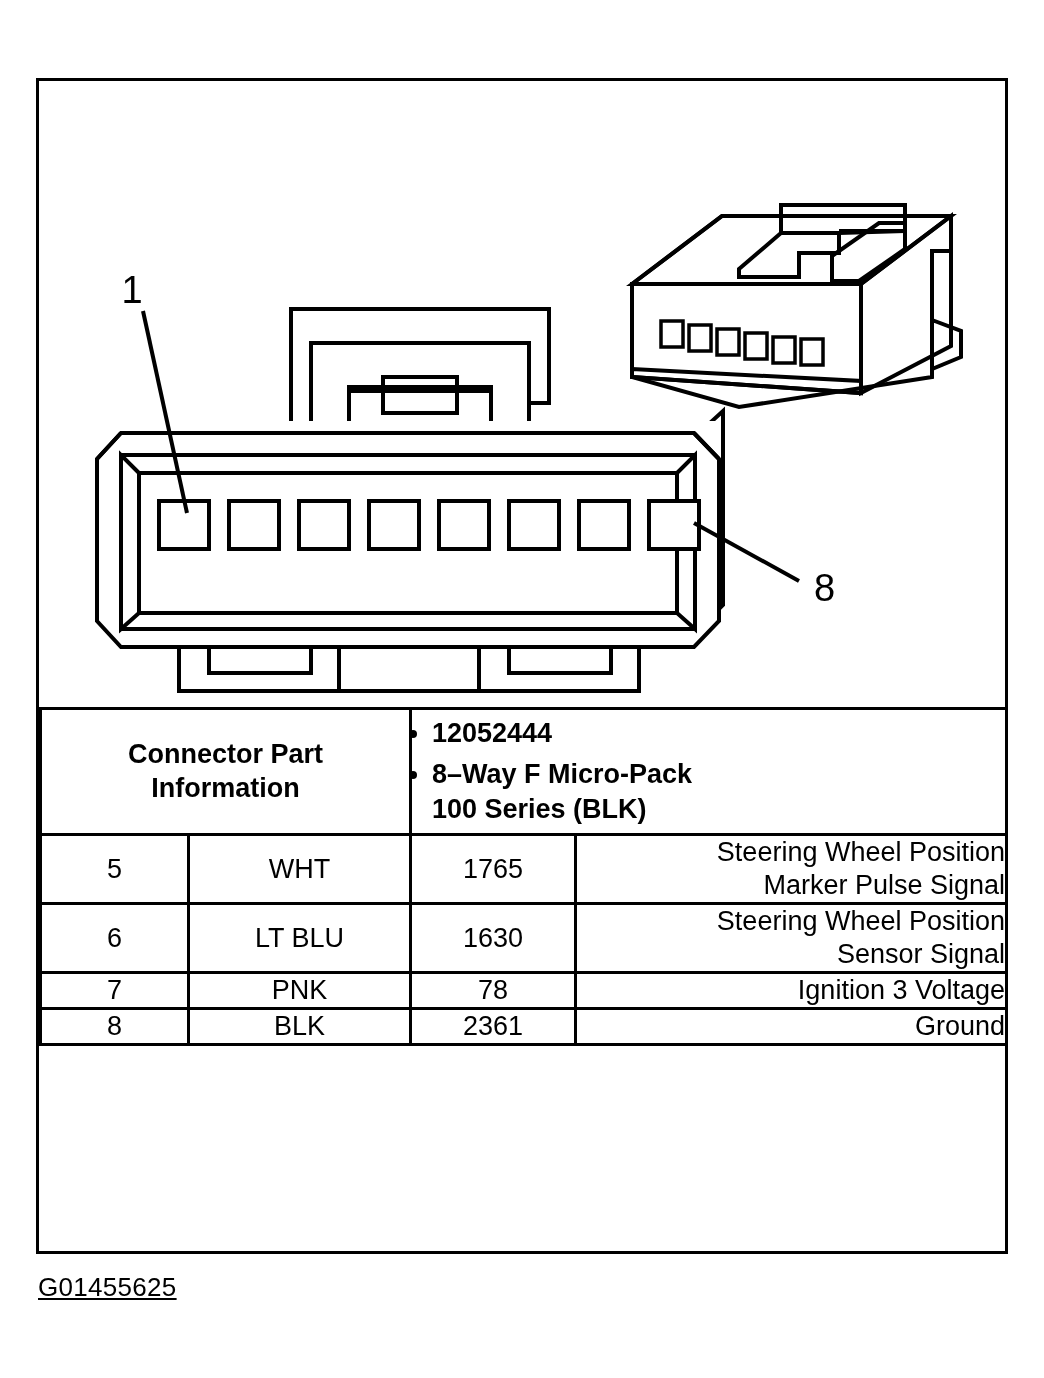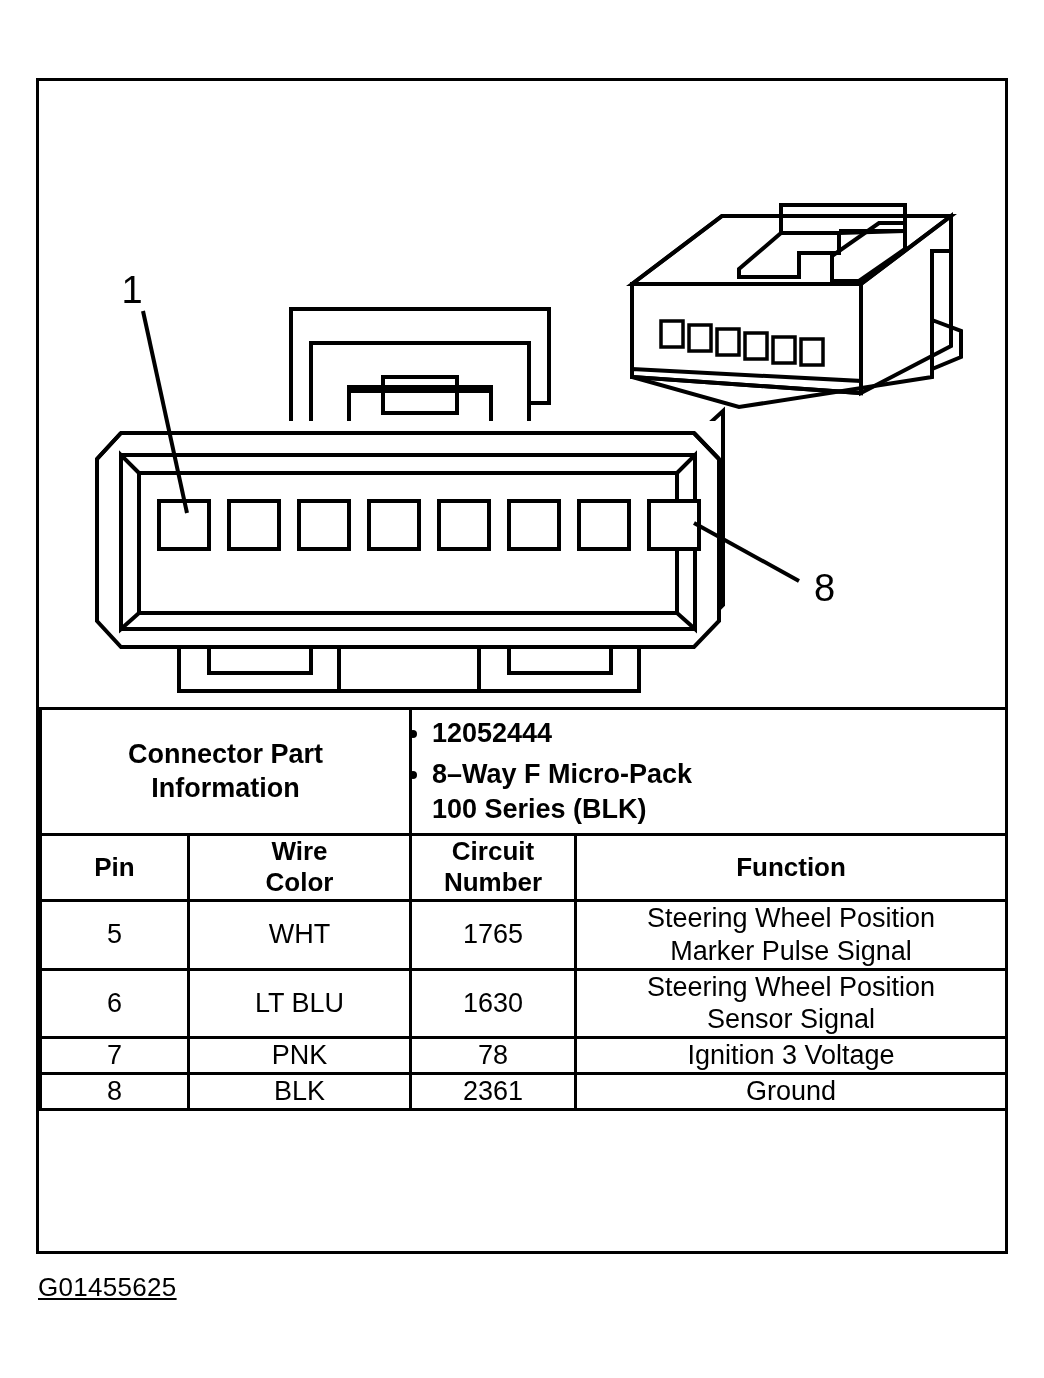--- a/index.html
+++ b/index.html
@@ -82,21 +82,21 @@
     padding: 10px 4px;
   }
   .hdr-pin { vertical-align: bottom; padding-bottom: 14px; }
   .hdr-function { vertical-align: bottom; padding-bottom: 14px; }
   .cell-center {
     text-align: center;
     font-size: 27px;
     padding: 10px 4px;
   }
   .cell-func {
-    text-align: center;
+    text-align: right;
     font-size: 27px;
     line-height: 1.22;
     padding: 9px 0 9px 12px;
   }
   .caption {
     position: absolute;
     left: 38px;
     top: 1272px;
     font-size: 26px;
     letter-spacing: 0.3px;
@@ -221,32 +221,20 @@
             <ul>
               <li>12052444</li>
               <li>
                 <span>8–Way F Micro-Pack</span><br>
                 <span>100 Series (BLK)</span>
               </li>
             </ul>
           </td>
         </tr>
 
-        <tr>
-          <td class="hdr hdr-pin">Pin</td>
-          <td class="hdr">
-            <div>Wire</div>
-            <div>Color</div>
-          </td>
-          <td class="hdr">
-            <div>Circuit</div>
-            <div>Number</div>
-          </td>
-          <td class="hdr hdr-function">Function</td>
-        </tr>
 
         <tr>
           <td class="cell-center">5</td>
           <td class="cell-center">WHT</td>
           <td class="cell-center">1765</td>
           <td class="cell-func">
             <div>Steering Wheel Position</div>
             <div>Marker Pulse Signal</div>
           </td>
         </tr>

